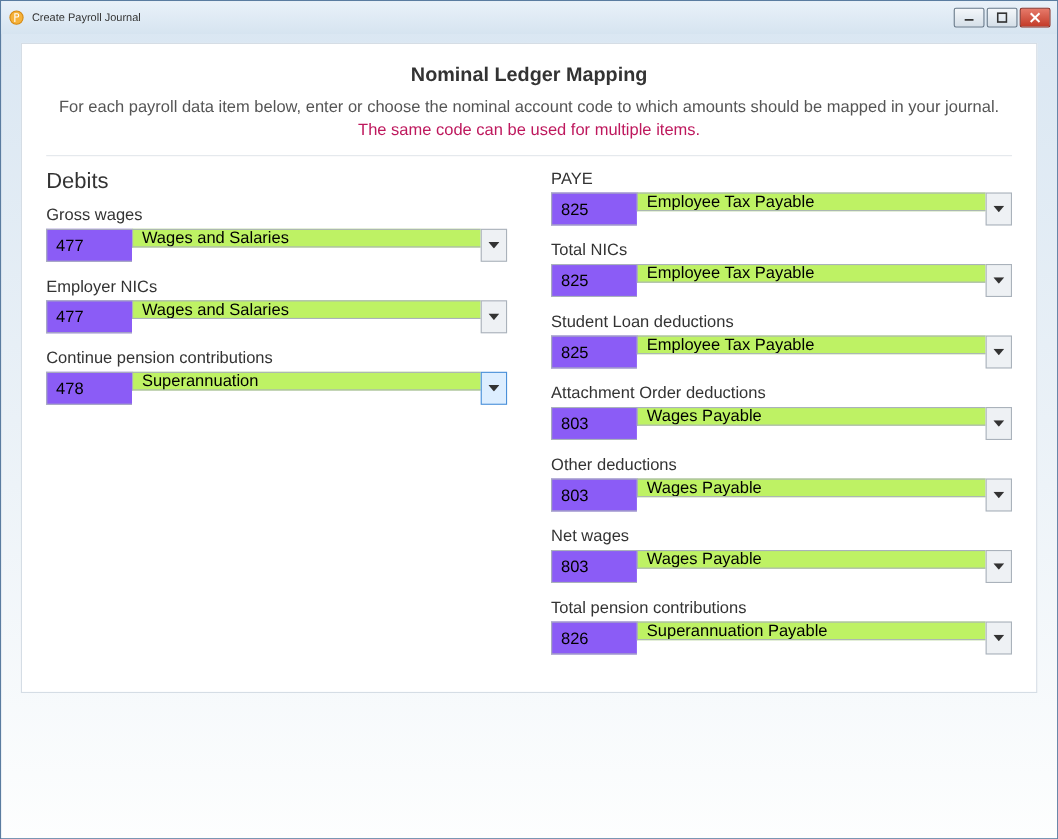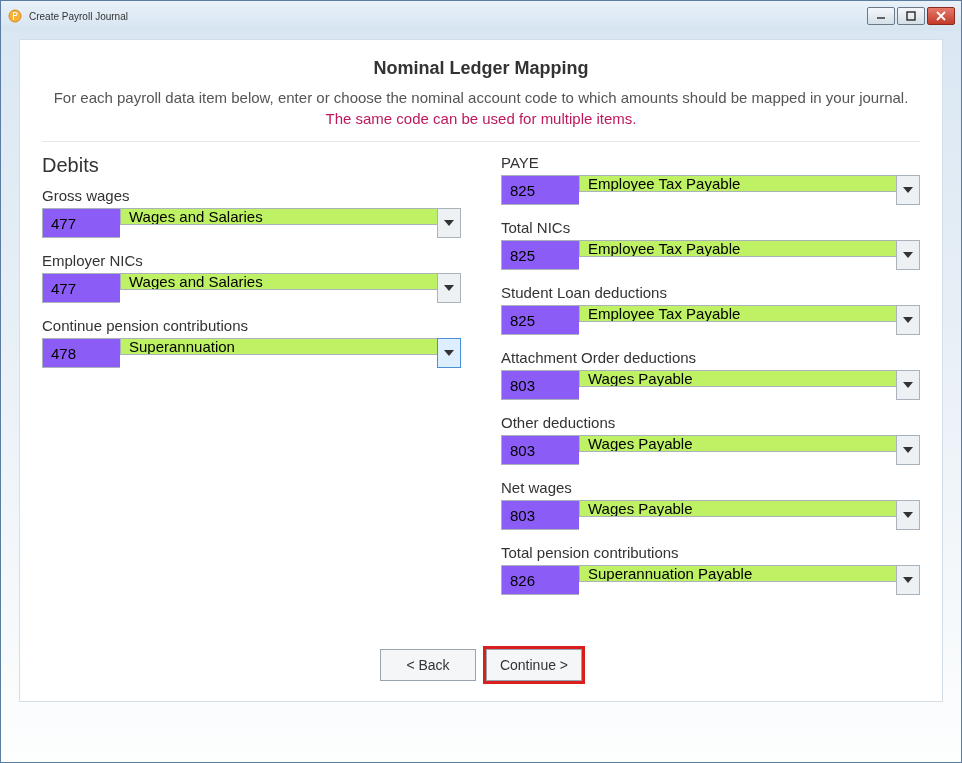--- a/index.html
+++ b/index.html
@@ -306,17 +306,13 @@
                     <polygon points="0,0 10,0 5,6" fill="#333"></polygon>
                   </svg>
                 </span>
               </div>
             </div>
           </div>
         </div>
     </div>
   </div>
 
-  <div class="footer">
-    <button class="btn">&lt;&nbsp;Back</button>
-    <button class="btn highlight">Continue&nbsp;&gt;</button>
-  </div>
 </div>
 
 </body></html>

